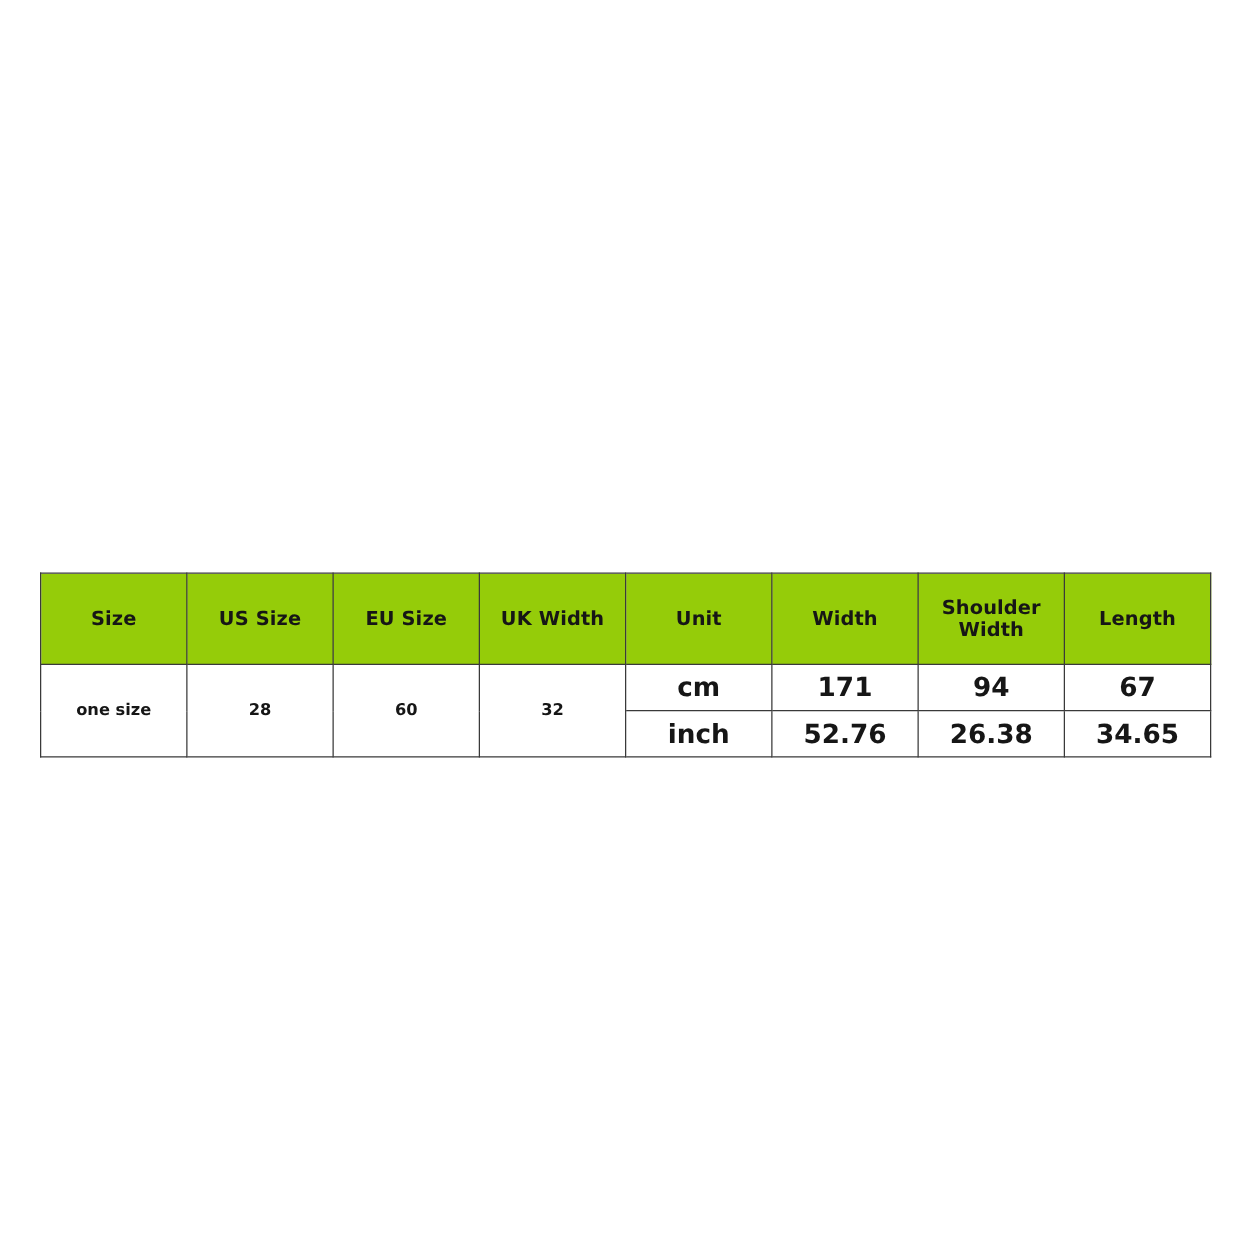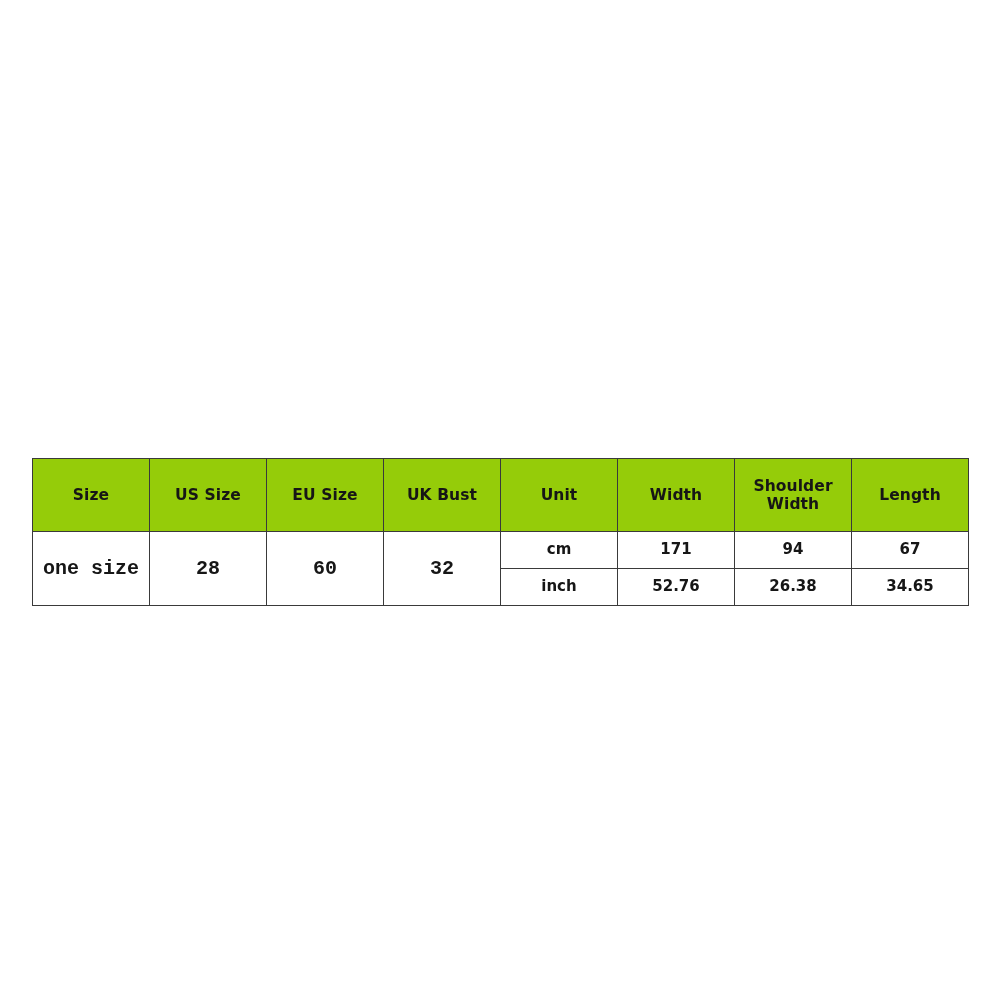--- a/index.html
+++ b/index.html
@@ -46,27 +46,26 @@
   table.size-chart thead th {
     background: #95CC09;
     height: 72px;
     font-size: 15.5px;
     letter-spacing: 0.1px;
   }
 
   table.size-chart tbody td {
     background: #ffffff;
     height: 36px;
-    font-size: 15px;
+    font-size: 21px;
   }
 
   table.size-chart tbody td.span-cell {
     height: 72px;
-    font-size: 20px;
-    font-family: Liberation Mono, monospace;
+    font-size: 13px;
   }
 </style>
 </head>
 <body>
 
 <div id="size-chart-wrap">
   <table class="size-chart">
     <colgroup>
       <col>
         <col>
@@ -75,21 +74,21 @@
         <col>
         <col>
         <col>
         <col>
     </colgroup>
     <thead>
       <tr>
         <th>Size</th>
         <th>US Size</th>
         <th>EU Size</th>
-        <th>UK Bust</th>
+        <th>UK Width</th>
         <th>Unit</th>
         <th>Width</th>
         <th>
           <span>Shoulder</span><br>
           <span>Width</span>
         </th>
         <th>Length</th>
       </tr>
     </thead>
     <tbody>

